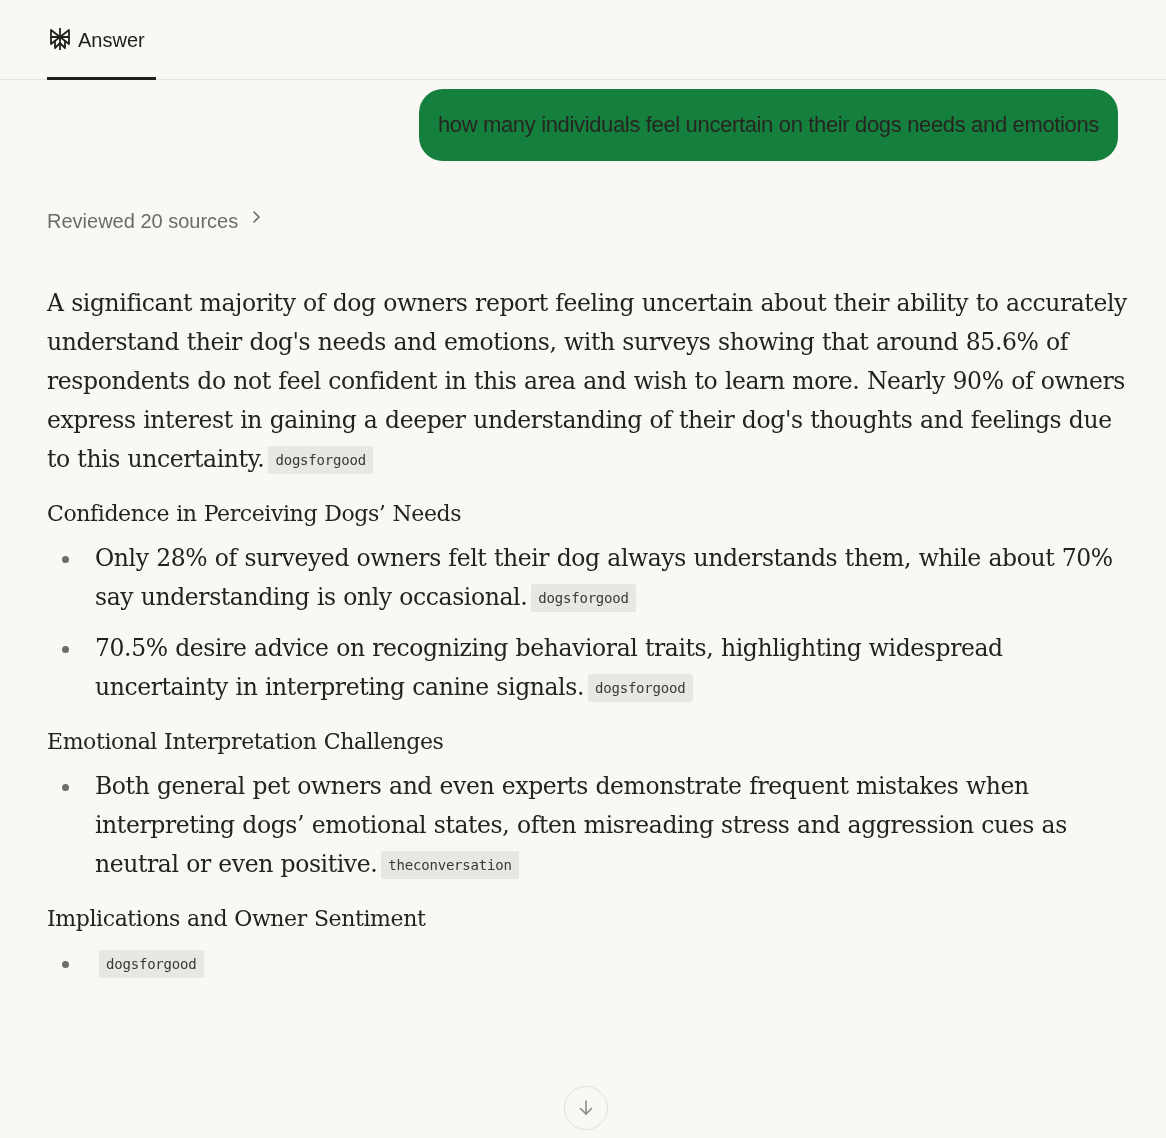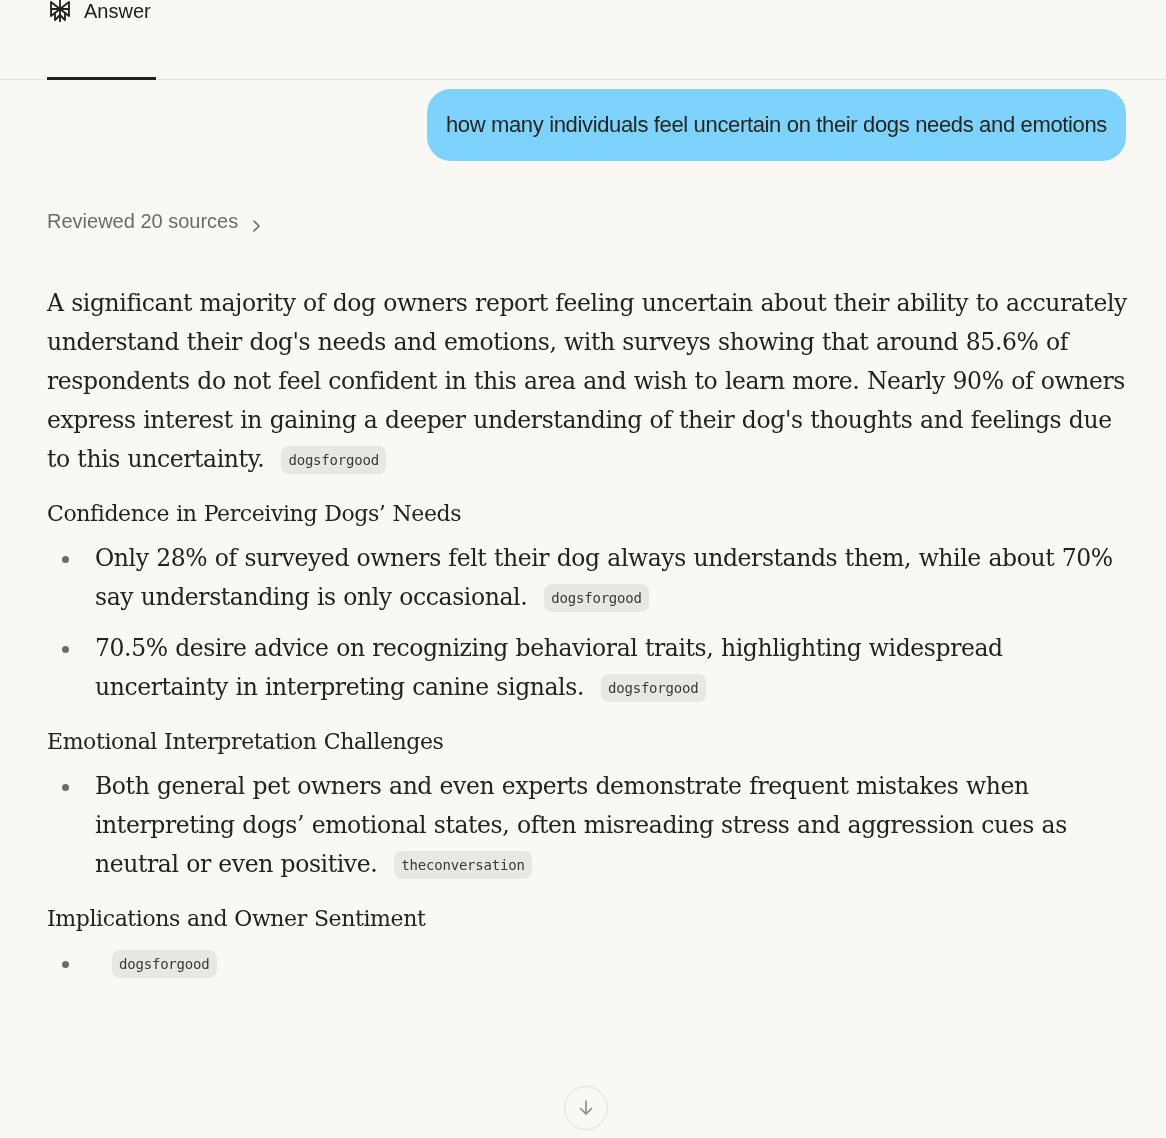--- a/index.html
+++ b/index.html
@@ -18,65 +18,66 @@
       height: 79px;
       border-bottom: 1px solid #e7e5e0;
     }
     .tab-answer {
       position: absolute;
       left: 47px;
       top: 0;
       height: 80px;
       width: 109px;
       display: flex;
-      gap: 11px;
+      align-items: center;
+      gap: 5px;
       cursor: pointer;
       box-sizing: border-box;
     }
     .tab-answer .underline {
       position: absolute;
       left: 0; right: 0; bottom: 0;
       height: 3px;
       background: #21201c;
     }
     .tab-icon { width: 26px; height: 26px; display: inline-block; margin-top: -2px; }
     .tab-label {
       font-family: "Liberation Sans", sans-serif;
       font-size: 20px;
       color: #21201c;
       margin-top: 0px;
     }
     .query-bubble {
       position: absolute;
-      right: 40px;
+      right: 48px;
       top: 89px;
       height: 72px;
       padding: 0 19px;
-      background: #7dd3fc;
+      background: #15803d;
       border-radius: 24px;
       display: flex;
       align-items: center;
       box-sizing: border-box;
     }
     .query-text {
       font-family: "Liberation Sans", sans-serif;
       font-size: 22px;
       color: #262521;
       letter-spacing: -0.35px;
       white-space: nowrap;
     }
     .sources-link {
       position: absolute;
       left: 47px;
       top: 210px;
       font-family: "Liberation Sans", sans-serif;
       font-size: 20px;
       color: #6d6b66;
       display: flex;
-      align-items: flex-end;
+      align-items: flex-start;
       gap: 11px;
       cursor: pointer;
     }
     .chevron-right { width: 14px; height: 14px; }
     .answer {
       position: absolute;
       left: 47px;
       top: 284px;
       width: 1080px;
       font-family: "DejaVu Serif", serif;
@@ -113,23 +114,23 @@
       background: #6e6c67;
     }
     .citation {
       display: inline-flex;
       align-items: center;
       font-family: "DejaVu Sans Mono", monospace;
       font-size: 14px;
       line-height: 20px;
       color: #3a3935;
       background: #e9e7e2;
-      border-radius: 8px;
+      border-radius: 2px;
       padding: 4px 7px;
-      margin-left: 17px;
+      margin-left: 4px;
       vertical-align: 2px;
       letter-spacing: -0.2px;
       cursor: pointer;
     }
     .citation .more {
       color: #9a9892;
       margin-left: 6px;
     }
     .citation .trunc {
       display: inline-block;

